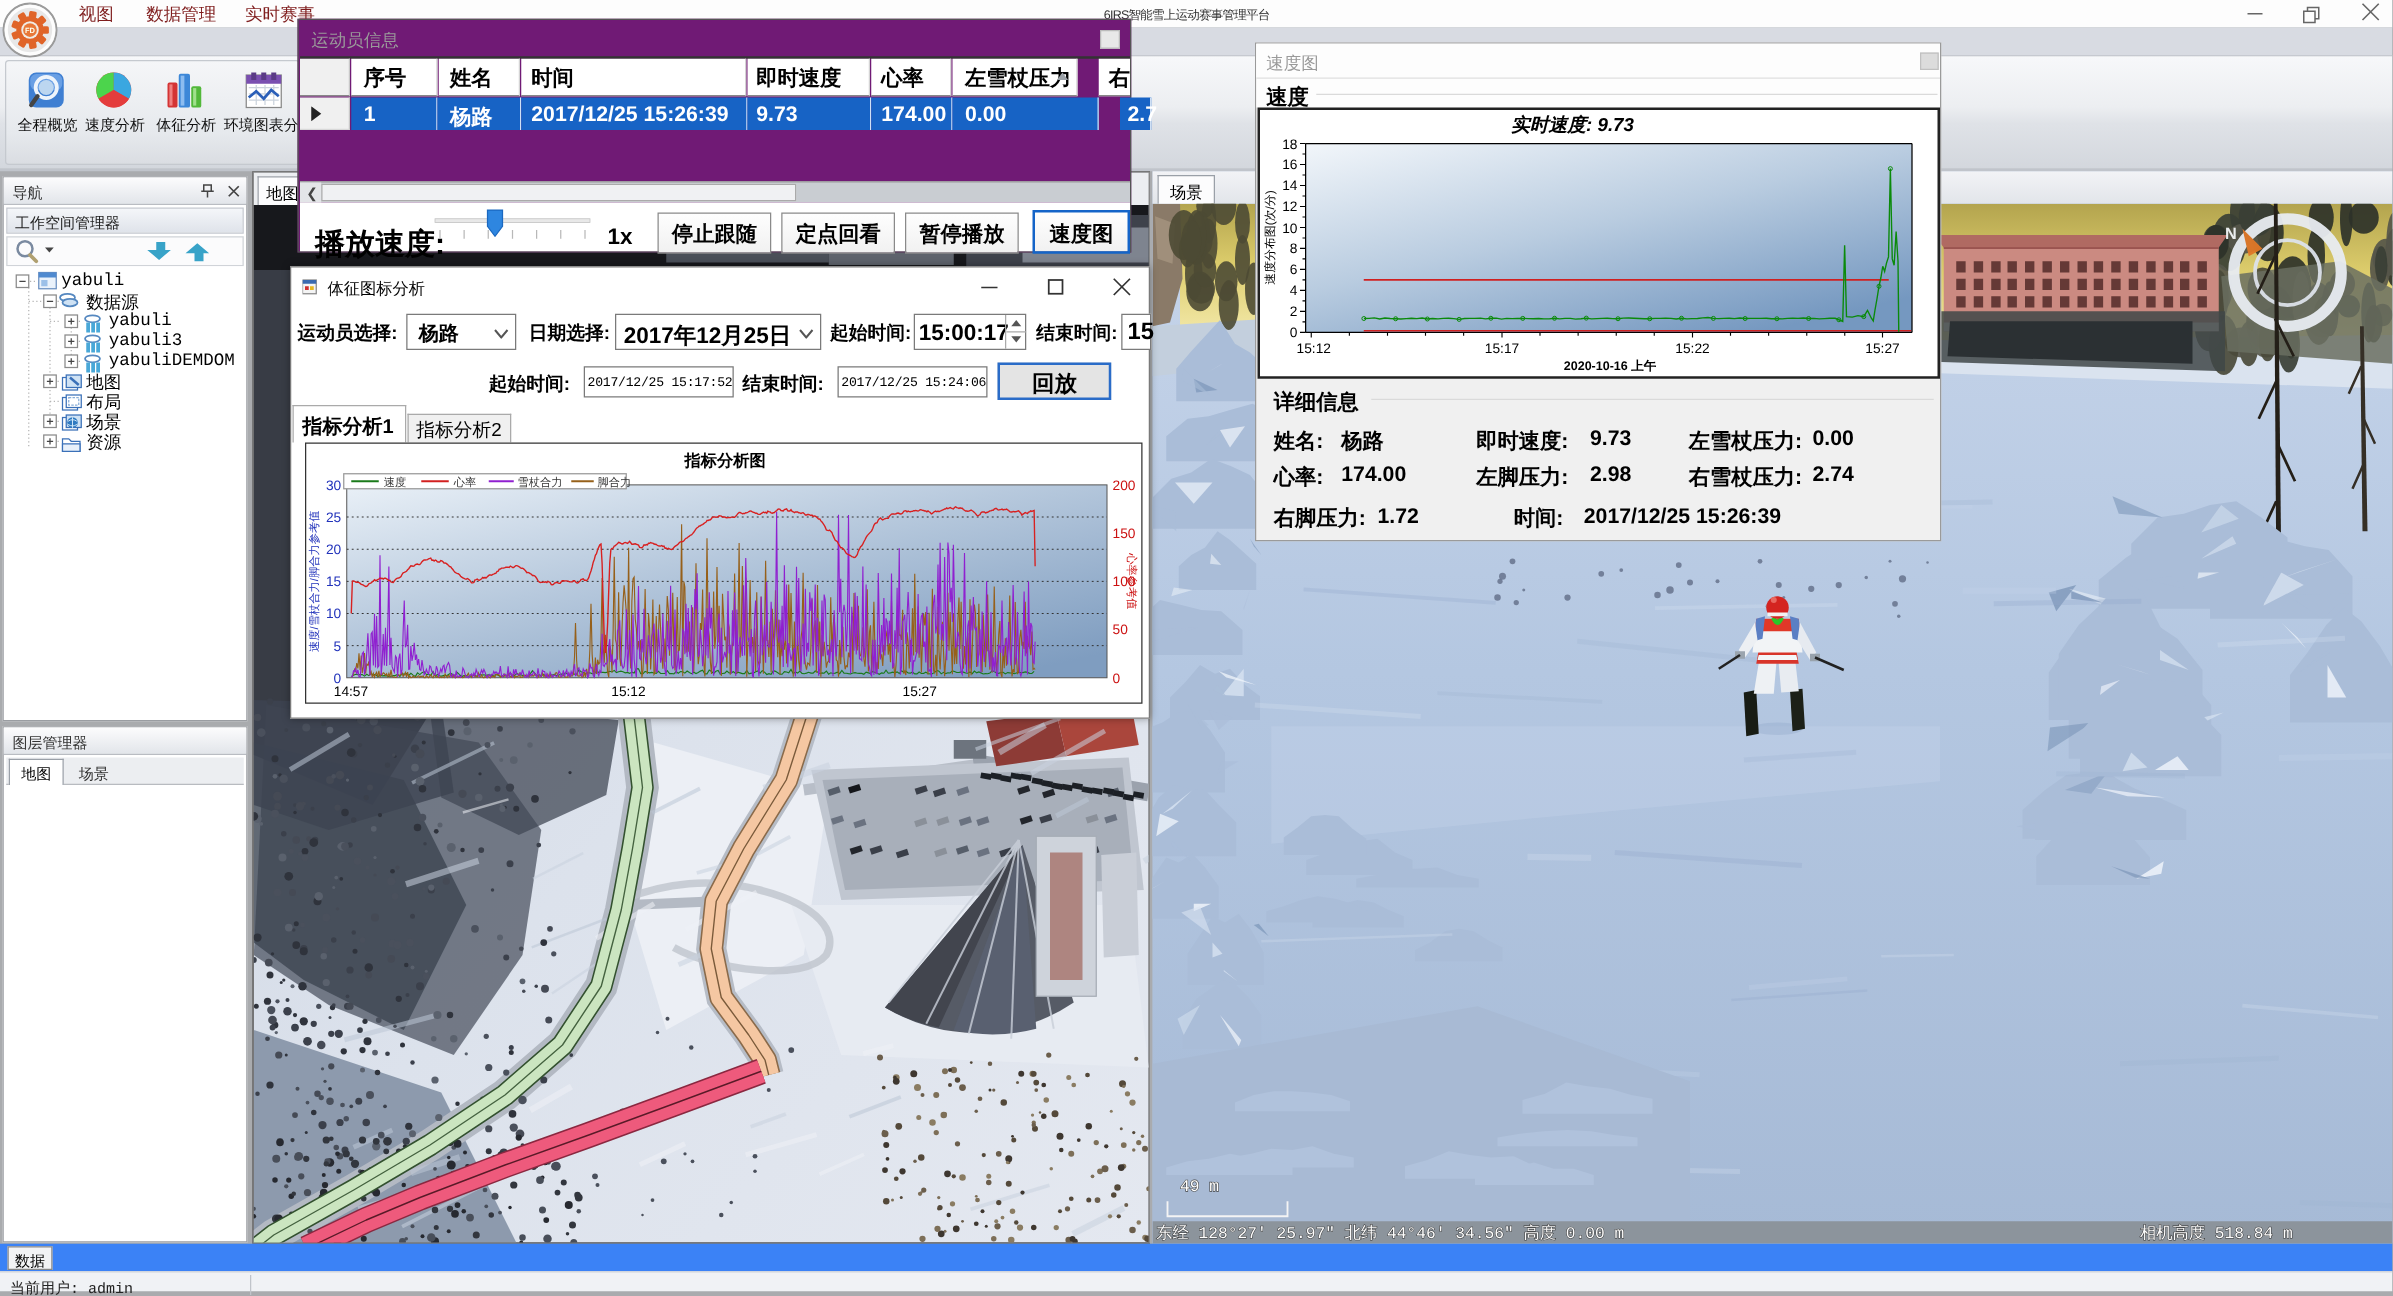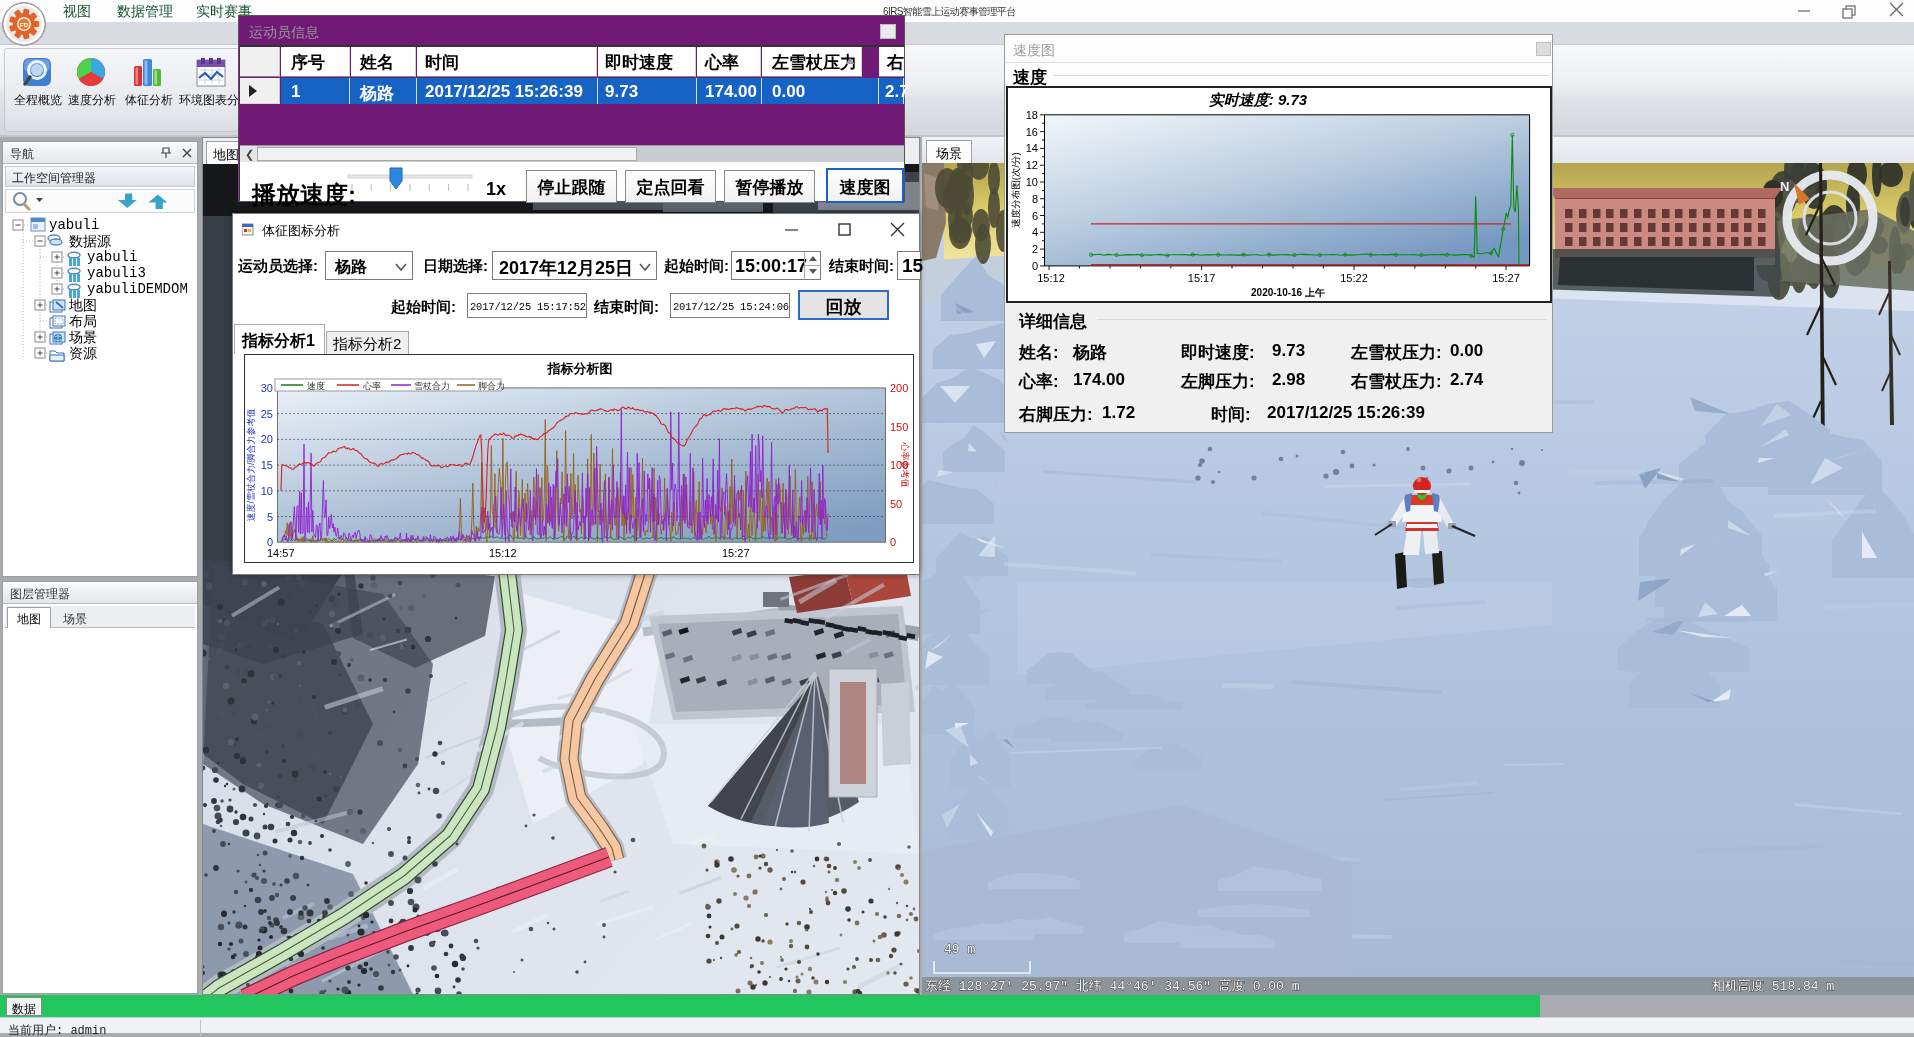--- a/index.html
+++ b/index.html
@@ -4,21 +4,21 @@
 <style>
 * { margin:0; padding:0; box-sizing:border-box; }
 html,body { width:1914px; height:1037px; overflow:hidden; }
 body { font-family:"Liberation Sans",sans-serif; position:relative; background:#a9abae; font-size:12px; color:#000; }
 .abs { position:absolute; }
 
 
 #titlebar { left:0; top:0; width:1914px; height:22px; background:#fdfdfd; }
 #apptitle { left:883px; top:5px; font-size:10px; color:#333; letter-spacing:-0.6px; }
 #tabstrip { left:0; top:22px; width:1914px; height:23px; background:#d8dbe2; border-bottom:1px solid #c6c9d0; }
-.ribtab { position:absolute; top:3px; font-size:14px; color:#14532d; }
+.ribtab { position:absolute; top:3px; font-size:14px; color:#7f1d1d; }
 #ribbon { left:0; top:45px; width:1914px; height:92px; background:linear-gradient(#f7f8fa 0%, #eceef1 45%, #dfe2e7 60%, #d3d7dd 100%); border-bottom:2px solid #c0c4cb; }
 #ribgroup { position:absolute; left:4px; top:3px; width:236px; height:84px; border:1px solid #c5c9cf; border-radius:3px; background:linear-gradient(#f5f6f8, #e6e9ed 70%, #dadde2); }
 .riblabel { position:absolute; top:43px; width:64px; text-align:center; font-size:12px; color:#111; }
 .ribicon { position:absolute; top:7px; width:32px; height:32px; }
 
 
 #appbtn { left:2px; top:2px; width:44px; height:44px; border-radius:50%; background:radial-gradient(circle at 50% 35%, #ffffff, #d8d8d8 60%, #b0b0b0); border:1px solid #999; }
 
 
 .panel { position:absolute; background:#f2f3f5; border:1px solid #9a9da2; }
@@ -38,21 +38,21 @@
 
 #dlg { left:232px; top:213px; width:688px; height:362px; background:#fff; border:1px solid #7a7a7a; box-shadow:0 0 6px rgba(0,0,0,.35); }
 .dlbl { position:absolute; font-weight:bold; font-size:15px; color:#000; }
 .dinput { position:absolute; background:#fff; border:1px solid #7a7a7a; }
 
 
 #spdwin { left:1004px; top:34px; width:549px; height:399px; background:#f0f0f0; border:1px solid #9a9a9a; }
 #spdtop { position:absolute; left:0; top:0; width:547px; height:51px; background:#fdfdfd; }
 
 #statusbar { left:0; top:1017px; width:1914px; height:16px; background:#f0f2f5; border-top:1px solid #d0d4da; font-size:12px; color:#222; }
-#mdibar { left:0; top:995px; width:1540px; height:22px; background:#22c55e; }
+#mdibar { left:0; top:995px; width:1914px; height:22px; background:#3b82f6; }
 </style>
 </head>
 <body>
 
 <div class="abs" id="titlebar"></div>
 <div class="abs" id="apptitle">6IRS智能雪上运动赛事管理平台</div>
 
 <svg class="abs" style="left:1790px;top:0;width:124px;height:20px" viewBox="0 0 124 20">
   <line x1="8" y1="11" x2="20" y2="11" stroke="#666" stroke-width="1.2"></line>
   <rect x="56" y="6" width="9" height="9" fill="none" stroke="#666" stroke-width="1.2"></rect>
@@ -1371,21 +1371,21 @@
       <svg width="10" height="12" viewBox="0 0 10 12" style="position:absolute;left:8px;top:7px">
           <path d="M1 0 L9 6 L1 12 Z" fill="#222"></path>
         </svg>
     </div>
     <div class="selcell" style="left:41px;width:69px;height:26px;top:31px;padding-left:10px;">1</div>
     <div class="selcell" style="left:110px;width:67px;height:26px;top:31px;padding-left:10px;">杨路</div>
     <div class="selcell" style="left:177px;width:181px;height:26px;top:31px;padding-left:8px;">2017/12/25 15:26:39</div>
     <div class="selcell" style="left:358px;width:99px;height:26px;top:31px;padding-left:7px;">9.73</div>
     <div class="selcell" style="left:457px;width:65px;height:26px;top:31px;padding-left:8px;">174.00</div>
     <div class="selcell" style="left:522px;width:117px;height:26px;top:31px;padding-left:10px;">0.00</div>
-    <div class="selcell" style="left:639px;width:25px;height:26px;top:31px;padding-left:6px;">2.7</div>
+    <div class="selcell" style="left:656px;width:25px;height:26px;top:31px;padding-left:6px;">2.7</div>
   </div>
 
   <div class="abs" style="left:1px;top:129px;width:664px;height:17px;background:#c9cdd2;border-top:1px solid #999;">
     <div class="abs" style="left:0;top:0;width:17px;height:16px;background:#e3e5e8;color:#444;font-size:11px;padding:2px 0 0 5px;">❮</div>
     <div class="abs" style="left:17px;top:1px;width:380px;height:14px;background:#f0f1f3;border:1px solid #aaa;"></div>
   </div>
 
   <div class="abs" id="playrow" style="left:1px;top:146px;width:664px;height:39px;background:#fff;">
     <div class="abs" style="left:12px;top:17px;font-weight:bold;font-size:24px;text-align:right;">播放速度:</div>
     <svg width="170" height="34" viewBox="0 0 170 34" style="position:absolute;left:104px;top:4px">

